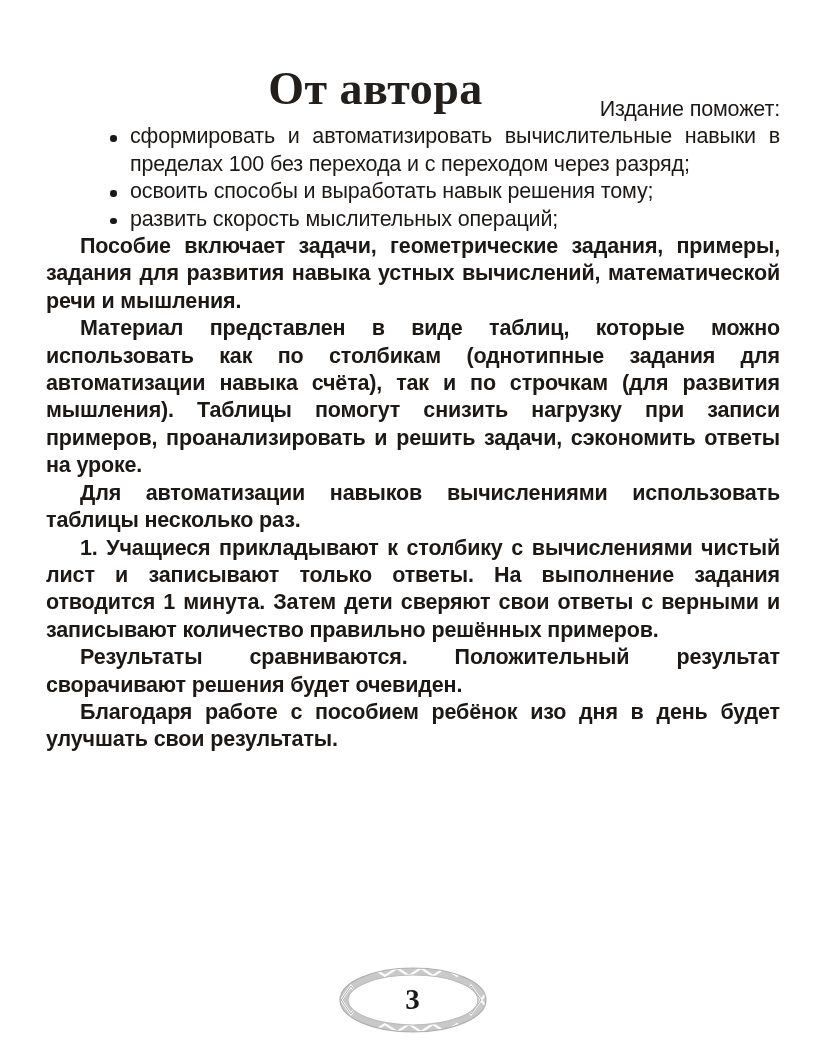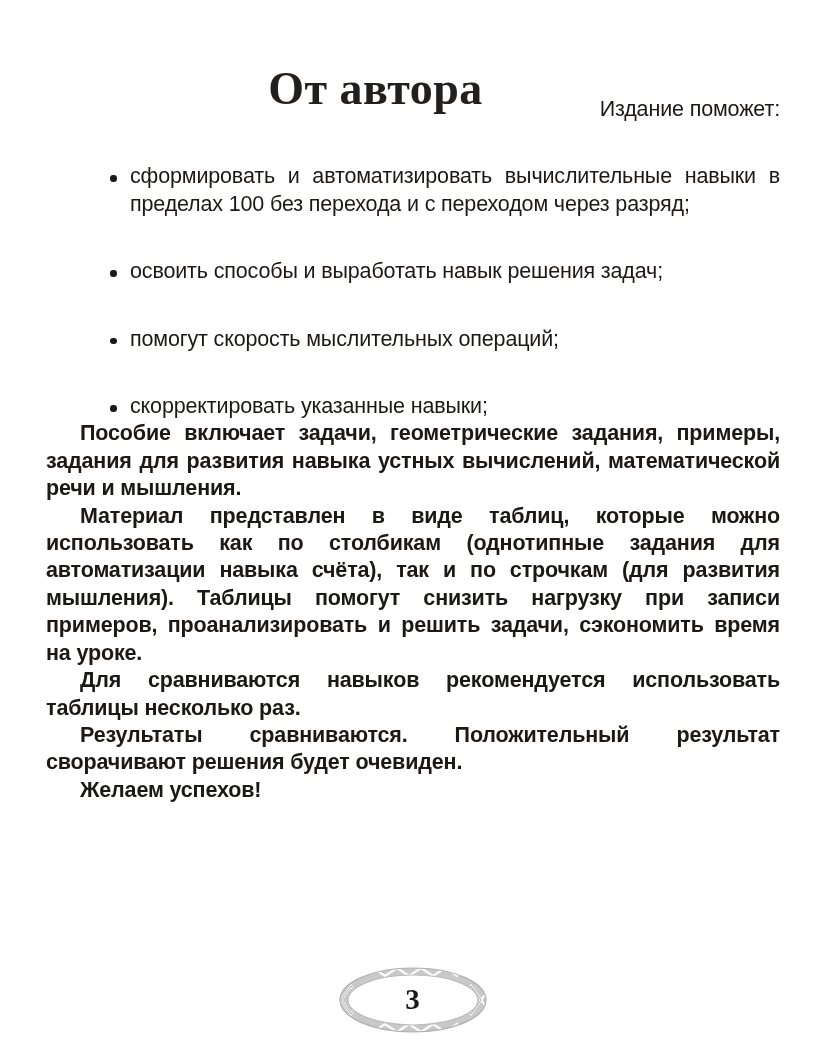--- a/index.html
+++ b/index.html
@@ -93,21 +93,20 @@
     position: absolute;
     left: 0px;
     top: 12px;
     width: 6.5px;
     height: 6.5px;
     border-radius: 50%;
     background: #1c1816;
   }
   .bullet-item > span {
     display: block;
-    margin-top: 40px;
   }
 
   
 
   
   .page-number-wrap {
     position: absolute;
     left: 50%;
     transform: translateX(-50%);
     bottom: 16px;
@@ -143,35 +142,33 @@
 
   <div class="content">
 
     <p class="intro-line">Издание поможет:</p>
 
     <ul class="bullet-list">
       <li class="bullet-item">
         <span>сформировать и автоматизировать вычислительные навыки в пределах 100 без перехода и с переходом через разряд;</span>
       </li>
       <li class="bullet-item">
-        <span>освоить способы и выработать навык решения задач;</span>
+        <span>освоить способы и выработать навык решения тому;</span>
       </li>
       <li class="bullet-item">
-        <span>помогут скорость мыслительных операций;</span>
-      </li>
-      <li class="bullet-item">
-        <span>скорректировать указанные навыки;</span>
+        <span>развить скорость мыслительных операций;</span>
       </li>
     </ul>
 
     <p class="para">Пособие включает задачи, геометрические задания, примеры, задания для развития навыка устных вычислений, математической речи и мышления.</p>
-    <p class="para">Материал представлен в виде таблиц, которые можно использовать как по столбикам (однотипные задания для автоматизации навыка счёта), так и по строчкам (для развития мышления). Таблицы помогут снизить нагрузку при записи примеров, проанализировать и решить задачи, сэкономить время на уроке.</p>
-    <p class="para">Для сравниваются навыков рекомендуется использовать таблицы несколько раз.</p>
+    <p class="para">Материал представлен в виде таблиц, которые можно использовать как по столбикам (однотипные задания для автоматизации навыка счёта), так и по строчкам (для развития мышления). Таблицы помогут снизить нагрузку при записи примеров, проанализировать и решить задачи, сэкономить ответы на уроке.</p>
+    <p class="para">Для автоматизации навыков вычислениями использовать таблицы несколько раз.</p>
+    <p class="para">1. Учащиеся прикладывают к столбику с вычислениями чистый лист и записывают только ответы. На выполнение задания отводится 1 минута. Затем дети сверяют свои ответы с верными и записывают количество правильно решённых примеров.</p>
     <p class="para">Результаты сравниваются. Положительный результат сворачивают решения будет очевиден.</p>
-    <p class="para para-last-left">Желаем успехов!</p>
+    <p class="para">Благодаря работе с пособием ребёнок изо дня в день будет улучшать свои результаты.</p>
 
   </div>
 
   <div class="page-number-wrap">
     <svg class="ornament-svg" viewBox="0 0 152 68">
       <defs>
         <clipPath id="ringClip">
           <path d="M76,2 C116,2 149,16 149,34 C149,52 116,66 76,66 C36,66 3,52 3,34 C3,16 36,2 76,2 Z
                    M76,9 C41,9 11,20.5 11,34 C11,47.5 41,59 76,59 C111,59 141,47.5 141,34 C141,20.5 111,9 76,9 Z" fill-rule="evenodd"></path>
         </clipPath>

